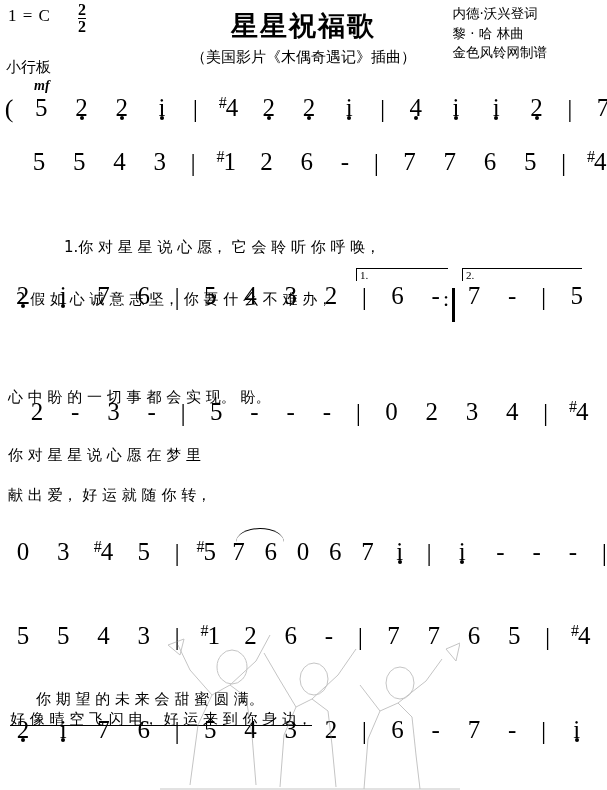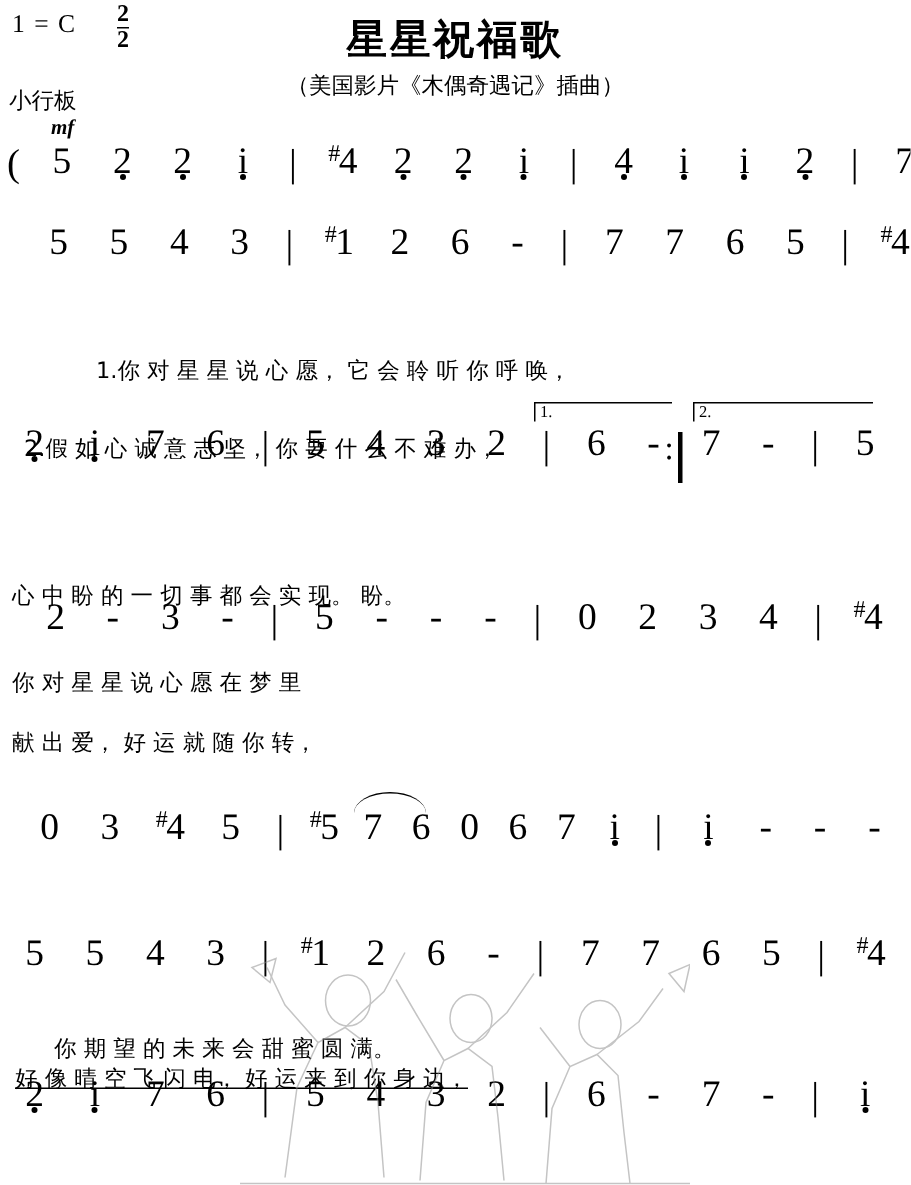--- a/index.html
+++ b/index.html
@@ -147,20 +147,25 @@
   <div class="key-sig">1 = C</div>
 
   <div class="time-sig">
     <span class="num">2</span>
     <span class="den">2</span>
   </div>
 
   <div class="title">星星祝福歌</div>
   <div class="subtitle">（美国影片《木偶奇遇记》插曲）</div>
 
+  <div class="credits">
+    <div>内德·沃兴登词</div>
+    <div>黎 · 哈 林曲</div>
+    <div>金色风铃网制谱</div>
+  </div>
 
   <div class="tempo">小行板</div>
   <div class="dynamic">mf</div>
 
   <div class="sys" style="top:94px;">
     <div class="notes">
       <span class="tok paren-tok">(</span>
       <span class="tok n">5</span>
       <span class="tok n">2<i class="dotd"></i></span>
       <span class="tok n">2<i class="dotd"></i></span>
@@ -284,21 +289,21 @@
       
       
     </div>
     <div class="lyr" style="top:46px;">
       <span style="left:8px;">献 出 爱， 好 运 就 随 你 转，</span>
     </div>
   </div>
 
   <div class="sys" style="top:520px;">
     <div class="slur" style="left:236px; top:8px;"></div>
-    <div class="notes" style="padding-left:16px; margin-top:18px;">
+    <div class="notes" style="padding-left:6px; margin-top:18px;">
       <span class="tok n">0</span>
       <span class="tok n">3</span>
       <span class="tok n"><span class="sharp">#</span>4</span>
       <span class="tok n">5</span>
       <span class="tok bar"></span>
       <span class="tok nw"><span class="sharp">#</span>5</span>
       <span class="tok nw">7</span>
       <span class="tok nw">6</span>
       <span class="tok nw">0</span>
       <span class="tok nw">6</span>

